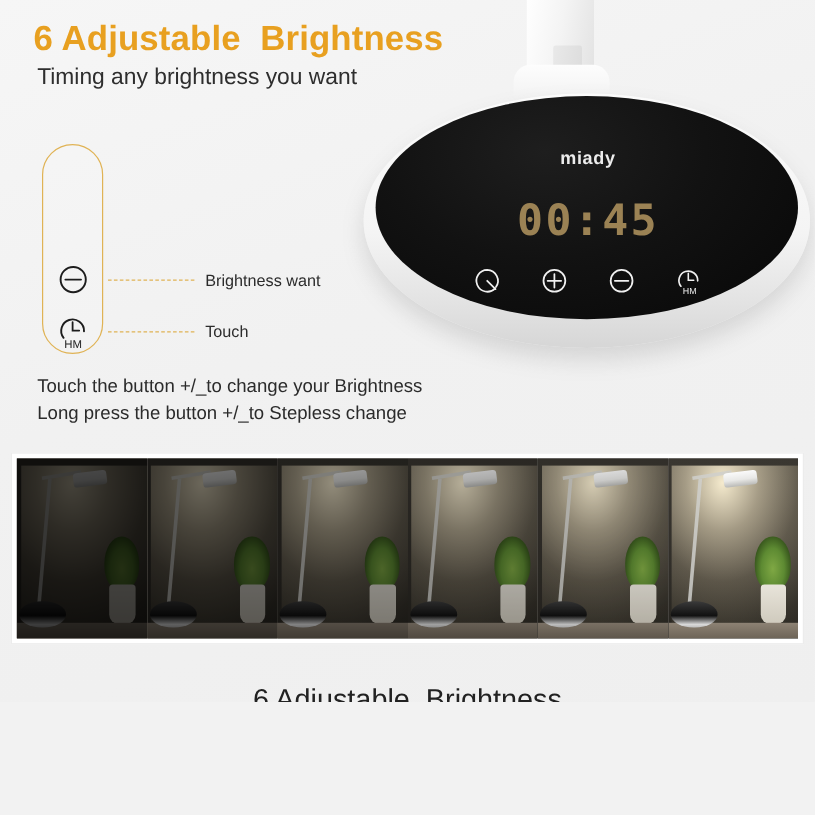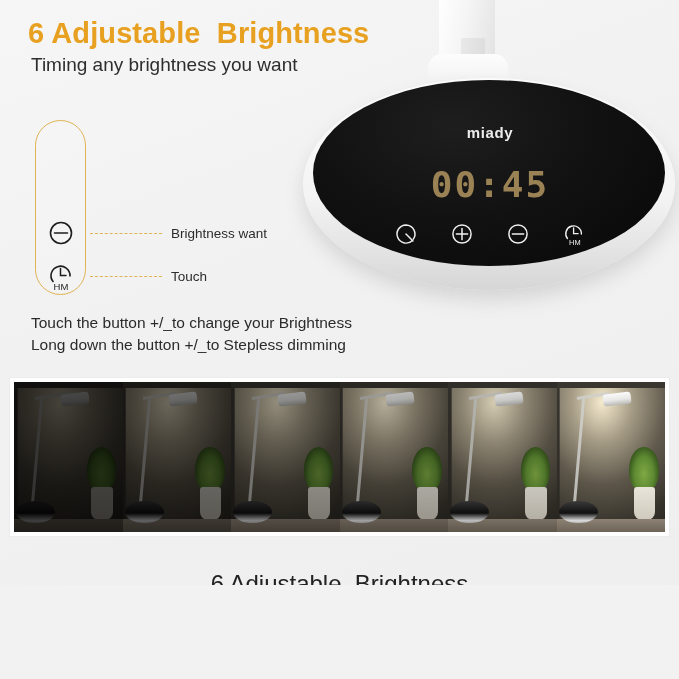--- a/index.html
+++ b/index.html
@@ -391,21 +391,21 @@
         <svg width="28" height="28" viewBox="0 0 34 34">
           <path d="M9 22.5 A9.5 9.5 0 1 1 26 17" stroke="#f0f0f0" stroke-width="1.7" fill="none" stroke-linecap="round"></path>
           <path d="M16.5 9.5 L16.5 16.5 L22 16.5" stroke="#f0f0f0" stroke-width="1.6" fill="none" stroke-linecap="round"></path>
           <text x="18" y="30" font-size="9" font-family="Liberation Sans, sans-serif" fill="#f0f0f0" text-anchor="middle">HM</text>
         </svg>
       </span>
     </div>
   </div>
 
   <div class="instr instr-1">Touch the button +/_to change your Brightness</div>
-  <div class="instr instr-2">Long down the button +/_to Stepless dimming</div>
+  <div class="instr instr-2">Long press the button +/_to Stepless change</div>
 
   <div class="strip">
     <div class="panel">
       <div class="p-wall"></div>
       <div class="p-glow"></div>
       <div class="p-arm"></div>
       <div class="p-arm2"></div>
       <div class="p-head"></div>
       <div class="p-plant-leaves"></div>
       <div class="p-plant-pot"></div>

